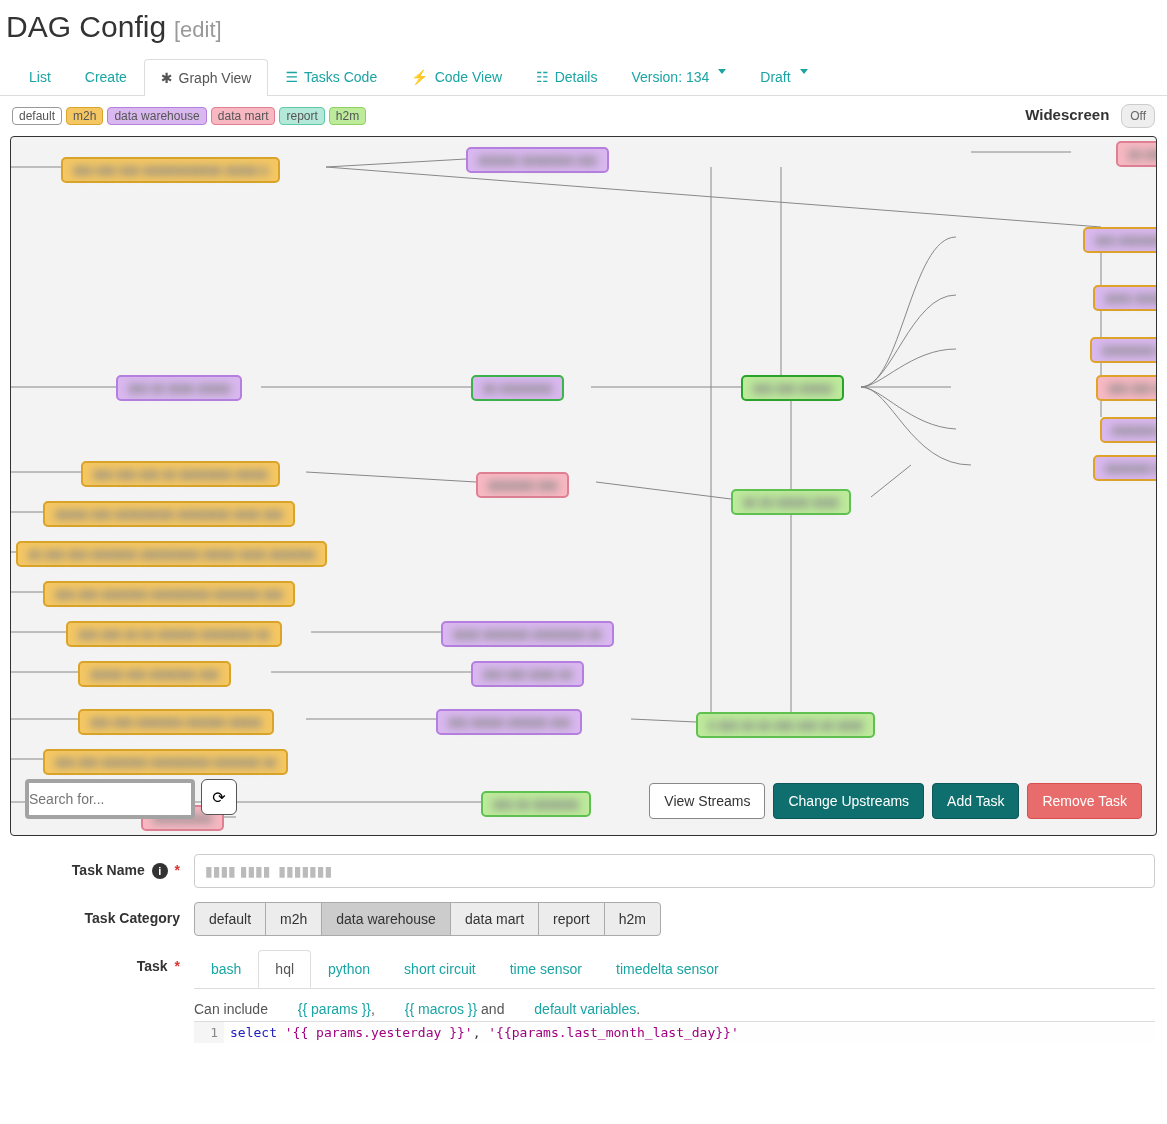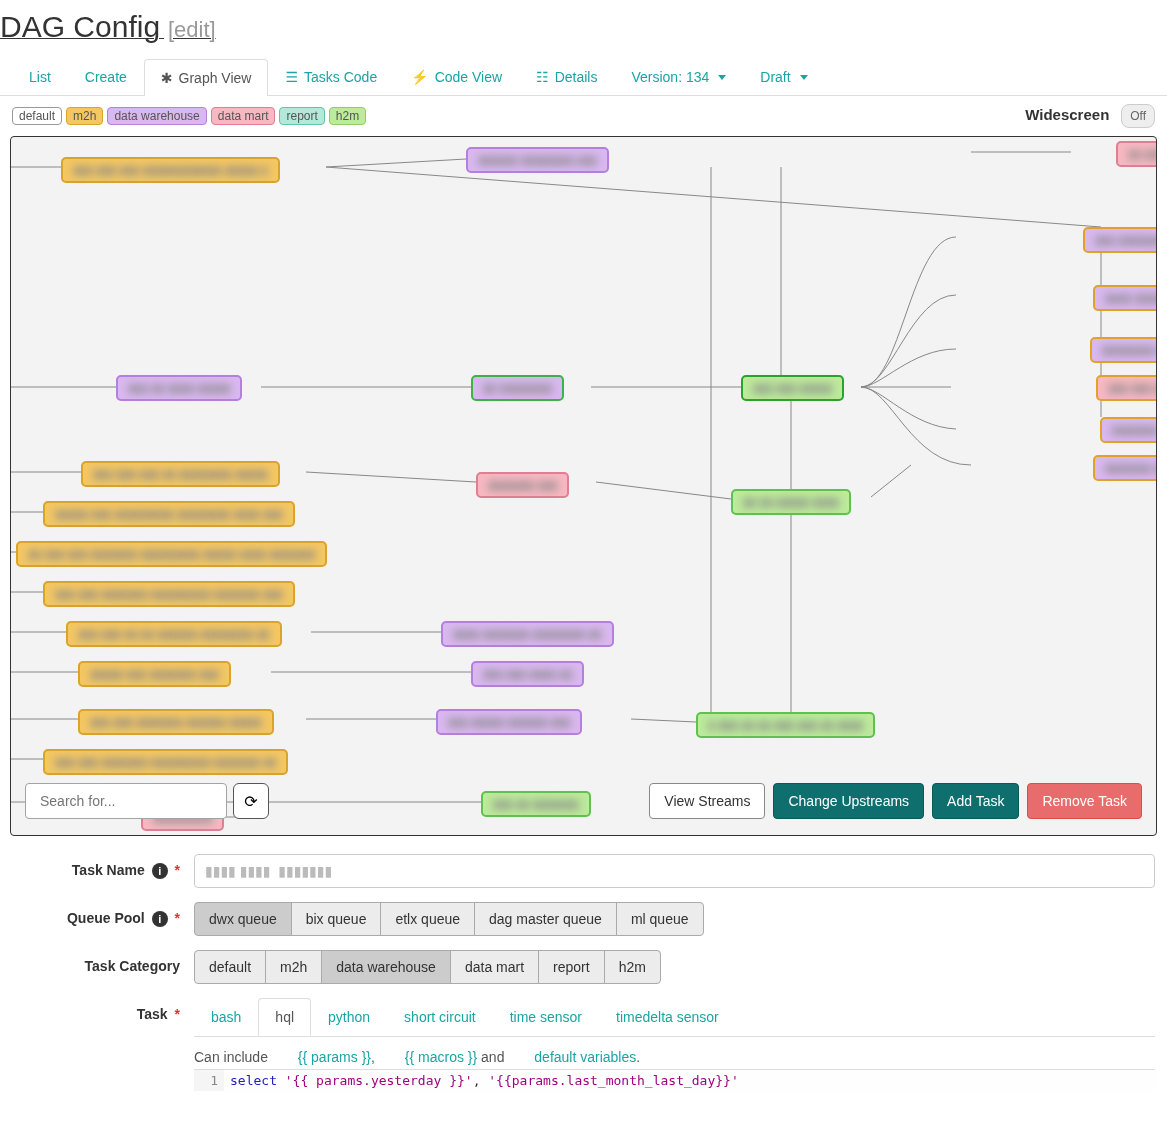--- a/index.html
+++ b/index.html
@@ -1,21 +1,21 @@
 <!DOCTYPE html>
 <html><head>
 <meta charset="utf-8">
 <style>
   * { box-sizing: border-box; margin: 0; padding: 0; }
   body { font-family: -apple-system, "Helvetica Neue", Arial, sans-serif; font-size: 14px; color: #333; background: #fff; width: 1167px; }
-  .page-header { padding: 10px 0 6px; text-decoration: underline; }
+  .page-header { padding: 10px 6px 6px; }
   .page-title { font-size: 30px; font-weight: 400; color: #333; display: inline; }
   .edit-tag { font-size: 22px; color: #999; margin-left: 4px; }
   .nav-tabs { display: flex; border-bottom: 1px solid #ddd; padding: 0 12px; margin-top: 8px; }
-  .nav-tabs .tab { padding: 10px 16px; color: #1ba4a4; cursor: pointer; border: 1px solid transparent; border-bottom: none; display: flex; align-items: center; gap: 6px; }
+  .nav-tabs .tab { padding: 10px 16px; color: #1ba4a4; cursor: pointer; border: 1px solid transparent; border-bottom: none; display: flex; align-items: flex-start; gap: 6px; }
   .nav-tabs .tab.active { color: #555; border-color: #ddd; border-radius: 4px 4px 0 0; background: #fff; position: relative; top: 1px; }
   .caret { display:inline-block; width:0; height:0; border-left:4px solid transparent; border-right:4px solid transparent; border-top:5px solid currentColor; margin-left:3px; vertical-align: middle;}
   .tag-row { padding: 8px 12px; display:flex; align-items:center; justify-content:space-between; }
   .tag-chips { display:flex; gap:4px; flex-wrap:wrap;}
   .chip { border:1px solid #999; border-radius:4px; padding:1px 6px; font-size:12px; background:#f0f0f0; color:#555;}
   .chip.default { background:#fff; border-color:#999; }
   .chip.m2h { background:#f5c763; border-color:#d9a429; }
   .chip.dw  { background:#d9b8ef; border-color:#b57fe0; }
   .chip.dm  { background:#f7b8c2; border-color:#e07f93; }
   .chip.rep { background:#b4e8d8; border-color:#5fc7a8; }
@@ -30,21 +30,21 @@
   .node.purple { background:#d9b8ef; border-color:#b57fe0;}
   .node.pink   { background:#f7b8c2; border-color:#e07f93;}
   .node.green  { background:#bdea9b; border-color:#5fc250;}
   .node.pgo    { background:#d9b8ef; border-color:#e0a329;}
   .node.ggo    { background:#f7b8c2; border-color:#e0a329;}
   .node.pgg    { background:#d9b8ef; border-color:#3bb24a;}
   .blur-text { filter: blur(4px); color:#888;}
   
   .graph-controls-left { position:absolute; left:14px; bottom:16px; display:flex; gap:6px;}
   .graph-controls-right { position:absolute; right:14px; bottom:16px; display:flex; gap:8px;}
-  .search-input { width:202px; padding:8px 14px; border:1px solid #a3a3a3; border-radius:4px; font-size:14px;}
+  .search-input { width:170px; padding:8px 0; border:4px solid #a3a3a3; border-radius:4px; font-size:14px;}
   .refresh-btn { width:36px; height:36px; border:1px solid #555; border-radius:6px; background:#fff; font-size:16px; cursor:pointer;}
   .btn { padding:9px 14px; border-radius:4px; border:1px solid; font-size:14px; cursor:pointer;}
   .btn.outline { background:#fff; border-color:#888; color:#333;margin-left:36px;}
   .btn.teal { background:#0f6e6e; border-color:#0a5858; color:#fff;}
   .btn.red  { background:#e86c6c; border-color:#d94e4e; color:#fff;}
   
   .form { padding: 18px 12px; }
   .form-row { display:flex; align-items:flex-start; margin-bottom:14px;}
   .form-label { width:182px; text-align:right; padding-right:14px; padding-top:8px; font-weight:600; color:#333;}
   .req { color:#d33; margin-left:3px;}
@@ -213,36 +213,20 @@
     <div class="form-label">
       <span>Task Name</span>
       <span class="info-icon">i</span>
       <span class="req">*</span>
     </div>
     <div class="form-control">
       <input class="text-input" style="color: rgb(187, 187, 187);" value="▮▮▮▮ ▮▮▮▮  ▮▮▮▮▮▮▮">
     </div>
   </div>
 
-  <div class="form-row">
-    <div class="form-label">
-      <span>Queue Pool</span>
-      <span class="info-icon">i</span>
-      <span class="req">*</span>
-    </div>
-    <div class="form-control">
-      <div class="btn-group">
-        <div class="opt selected">dwx queue</div>
-        <div class="opt">bix queue</div>
-        <div class="opt">etlx queue</div>
-        <div class="opt">dag master queue</div>
-        <div class="opt">ml queue</div>
-      </div>
-    </div>
-  </div>
 
   <div class="form-row">
     <div class="form-label">
       <span>Task Category</span>
     </div>
     <div class="form-control">
       <div class="btn-group">
         <div class="opt">default</div>
         <div class="opt">m2h</div>
         <div class="opt selected">data warehouse</div>

